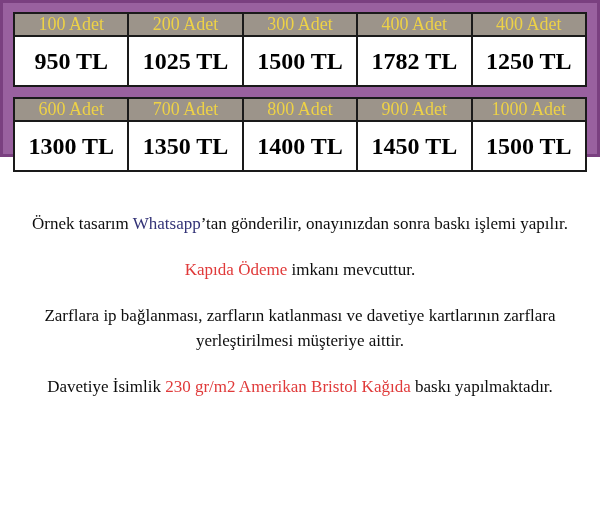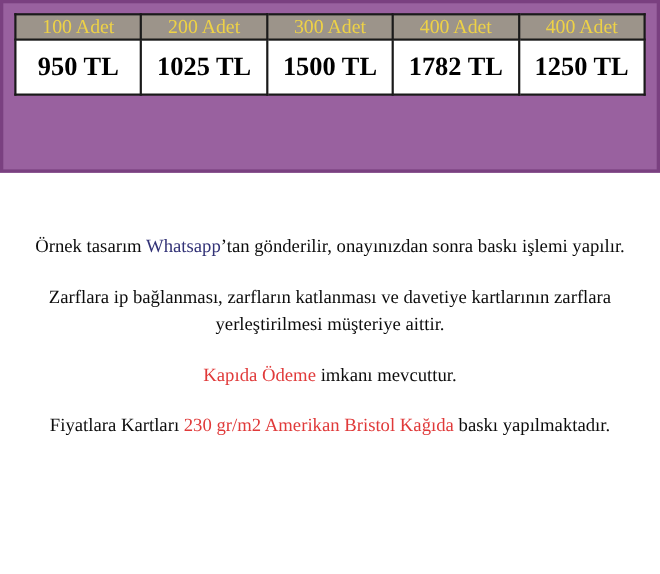--- a/index.html
+++ b/index.html
@@ -71,38 +71,56 @@
       <tr>
         <td class="price-cell">950 TL</td>
         <td class="price-cell">1025 TL</td>
         <td class="price-cell">1500 TL</td>
         <td class="price-cell">1782 TL</td>
         <td class="price-cell">1250 TL</td>
       </tr>
     </tbody>
       </table>
 
+    <table class="price-table">
+      <tbody>
+          <tr>
+        <td class="qty-cell">600 Adet</td>
+        <td class="qty-cell">700 Adet</td>
+        <td class="qty-cell">800 Adet</td>
+        <td class="qty-cell">900 Adet</td>
+        <td class="qty-cell">1000 Adet</td>
+      </tr>
+      <tr>
+        <td class="price-cell">1300 TL</td>
+        <td class="price-cell">1350 TL</td>
+        <td class="price-cell">1400 TL</td>
+        <td class="price-cell">1450 TL</td>
+        <td class="price-cell">1500 TL</td>
+      </tr>
+    </tbody>
+      </table>
 
   </div>
 
   <div class="notes">
 
     <p class="note first">
       <span>Örnek tasarım </span><span class="navy">Whatsapp</span><span>’tan gönderilir, onayınızdan sonra baskı işlemi yapılır.</span>
     </p>
 
 
     <p class="note">
+      <span class="red">Kapıda Ödeme</span><span> imkanı mevcuttur.</span>
+    </p>
+
+    <p class="note">
       <span>Zarflara ip bağlanması, zarfların katlanması ve davetiye kartlarının zarflara</span><br>
       <span>yerleştirilmesi müşteriye aittir.</span>
     </p>
 
     <p class="note">
-      <span class="red">Kapıda Ödeme</span><span> imkanı mevcuttur.</span>
-    </p>
-
-    <p class="note">
-      <span>Fiyatlara Kartları </span><span class="red">230 gr/m2 Amerikan Bristol Kağıda</span><span> baskı yapılmaktadır.</span><br>
+      <span>Davetiye İsimlik </span><span class="red">230 gr/m2 Amerikan Bristol Kağıda</span><span> baskı yapılmaktadır.</span><br>
     </p>
 
   </div>
 
 </div>
 
 </body></html>

